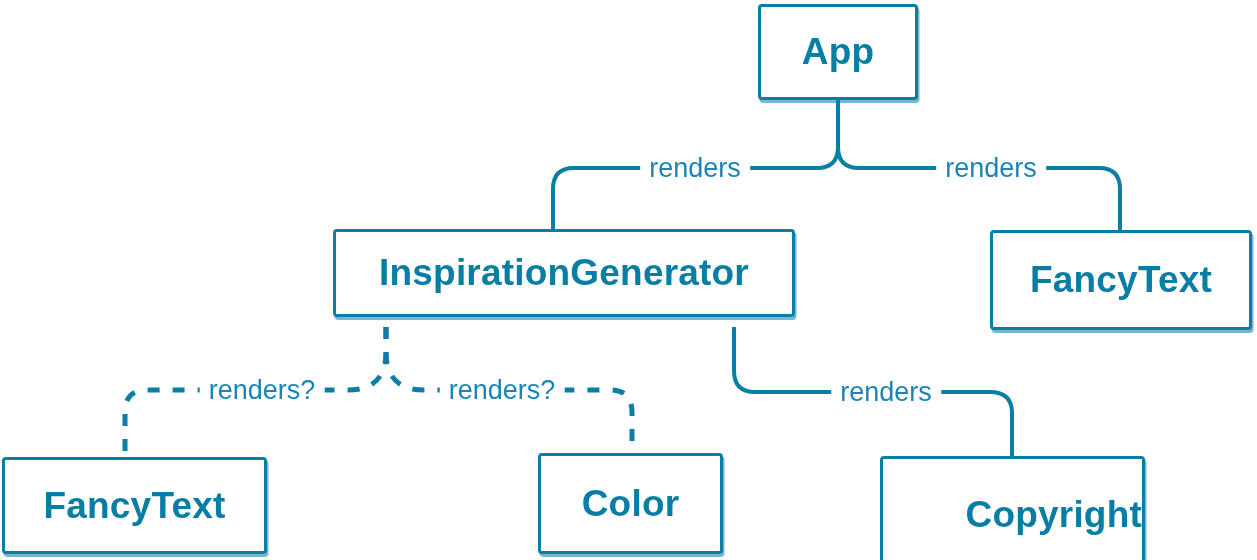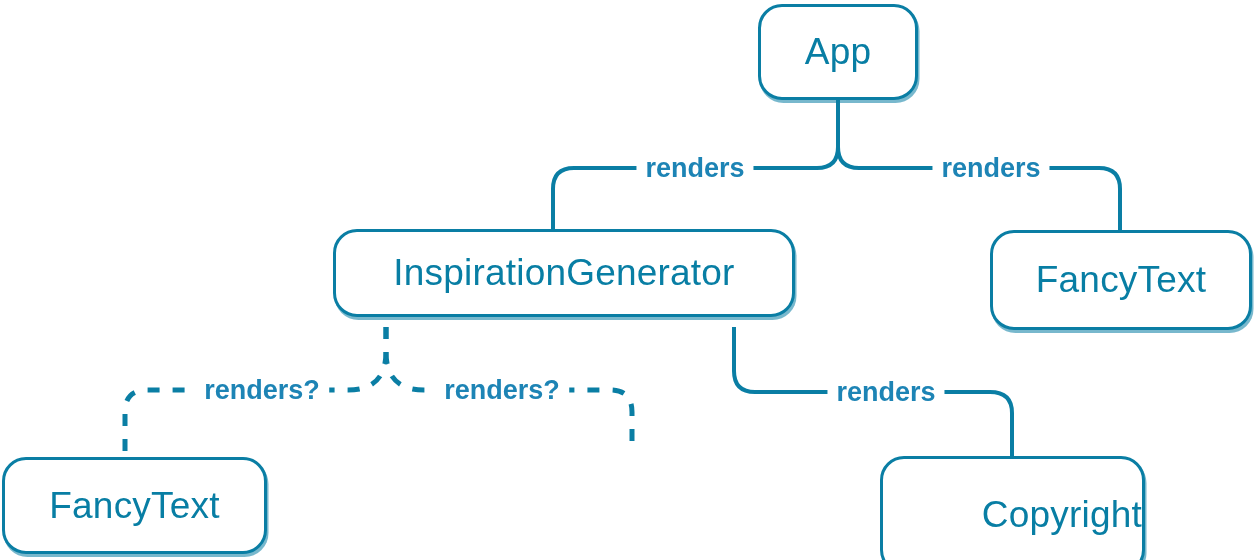--- a/index.html
+++ b/index.html
@@ -34,39 +34,39 @@
   }
   svg.edges path.dashed {
     stroke-width: 5;
     stroke-dasharray: 12 13;
   }
   .node {
     position: absolute;
     z-index: 3;
     background: var(--node-bg);
     border: 3px solid var(--node-border);
-    border-radius: 24px;
+    border-radius: 4px;
     box-shadow: 1.5px 3px 0 0 rgba(10, 126, 164, 0.55);
     display: flex;
     align-items: center;
     justify-content: center;
     color: var(--node-text);
     font-size: 37px;
-    font-weight: 400;
+    font-weight: 700;
     letter-spacing: 0.2px;
     white-space: nowrap;
   }
   .edge-label {
     position: absolute;
     z-index: 2;
     transform: translate(-50%, -50%);
     background: var(--background);
     color: var(--label);
     font-size: 27px;
-    font-weight: 700;
+    font-weight: 400;
     padding: 0 9px;
     line-height: 34px;
     white-space: nowrap;
   }
 </style>
 </head>
 <body>
 
 <div class="canvas">
 
@@ -98,18 +98,21 @@
   </div>
 
   <div class="node" style="left:990px; top:230px; width:262px; height:100px;">
     <span>FancyText</span>
   </div>
 
   <div class="node" style="left:2px;   top:457px; width:265px; height:97px;">
     <span>FancyText</span>
   </div>
 
+  <div class="node" style="left:538px; top:453px; width:185px; height:101px;">
+    <span>Color</span>
+  </div>
 
   <div class="node" style="left:880px; top:456px; width:265px; height:118px;justify-content:flex-end;">
     <span>Copyright</span>
   </div>
 
 </div>
 
 </body></html>

